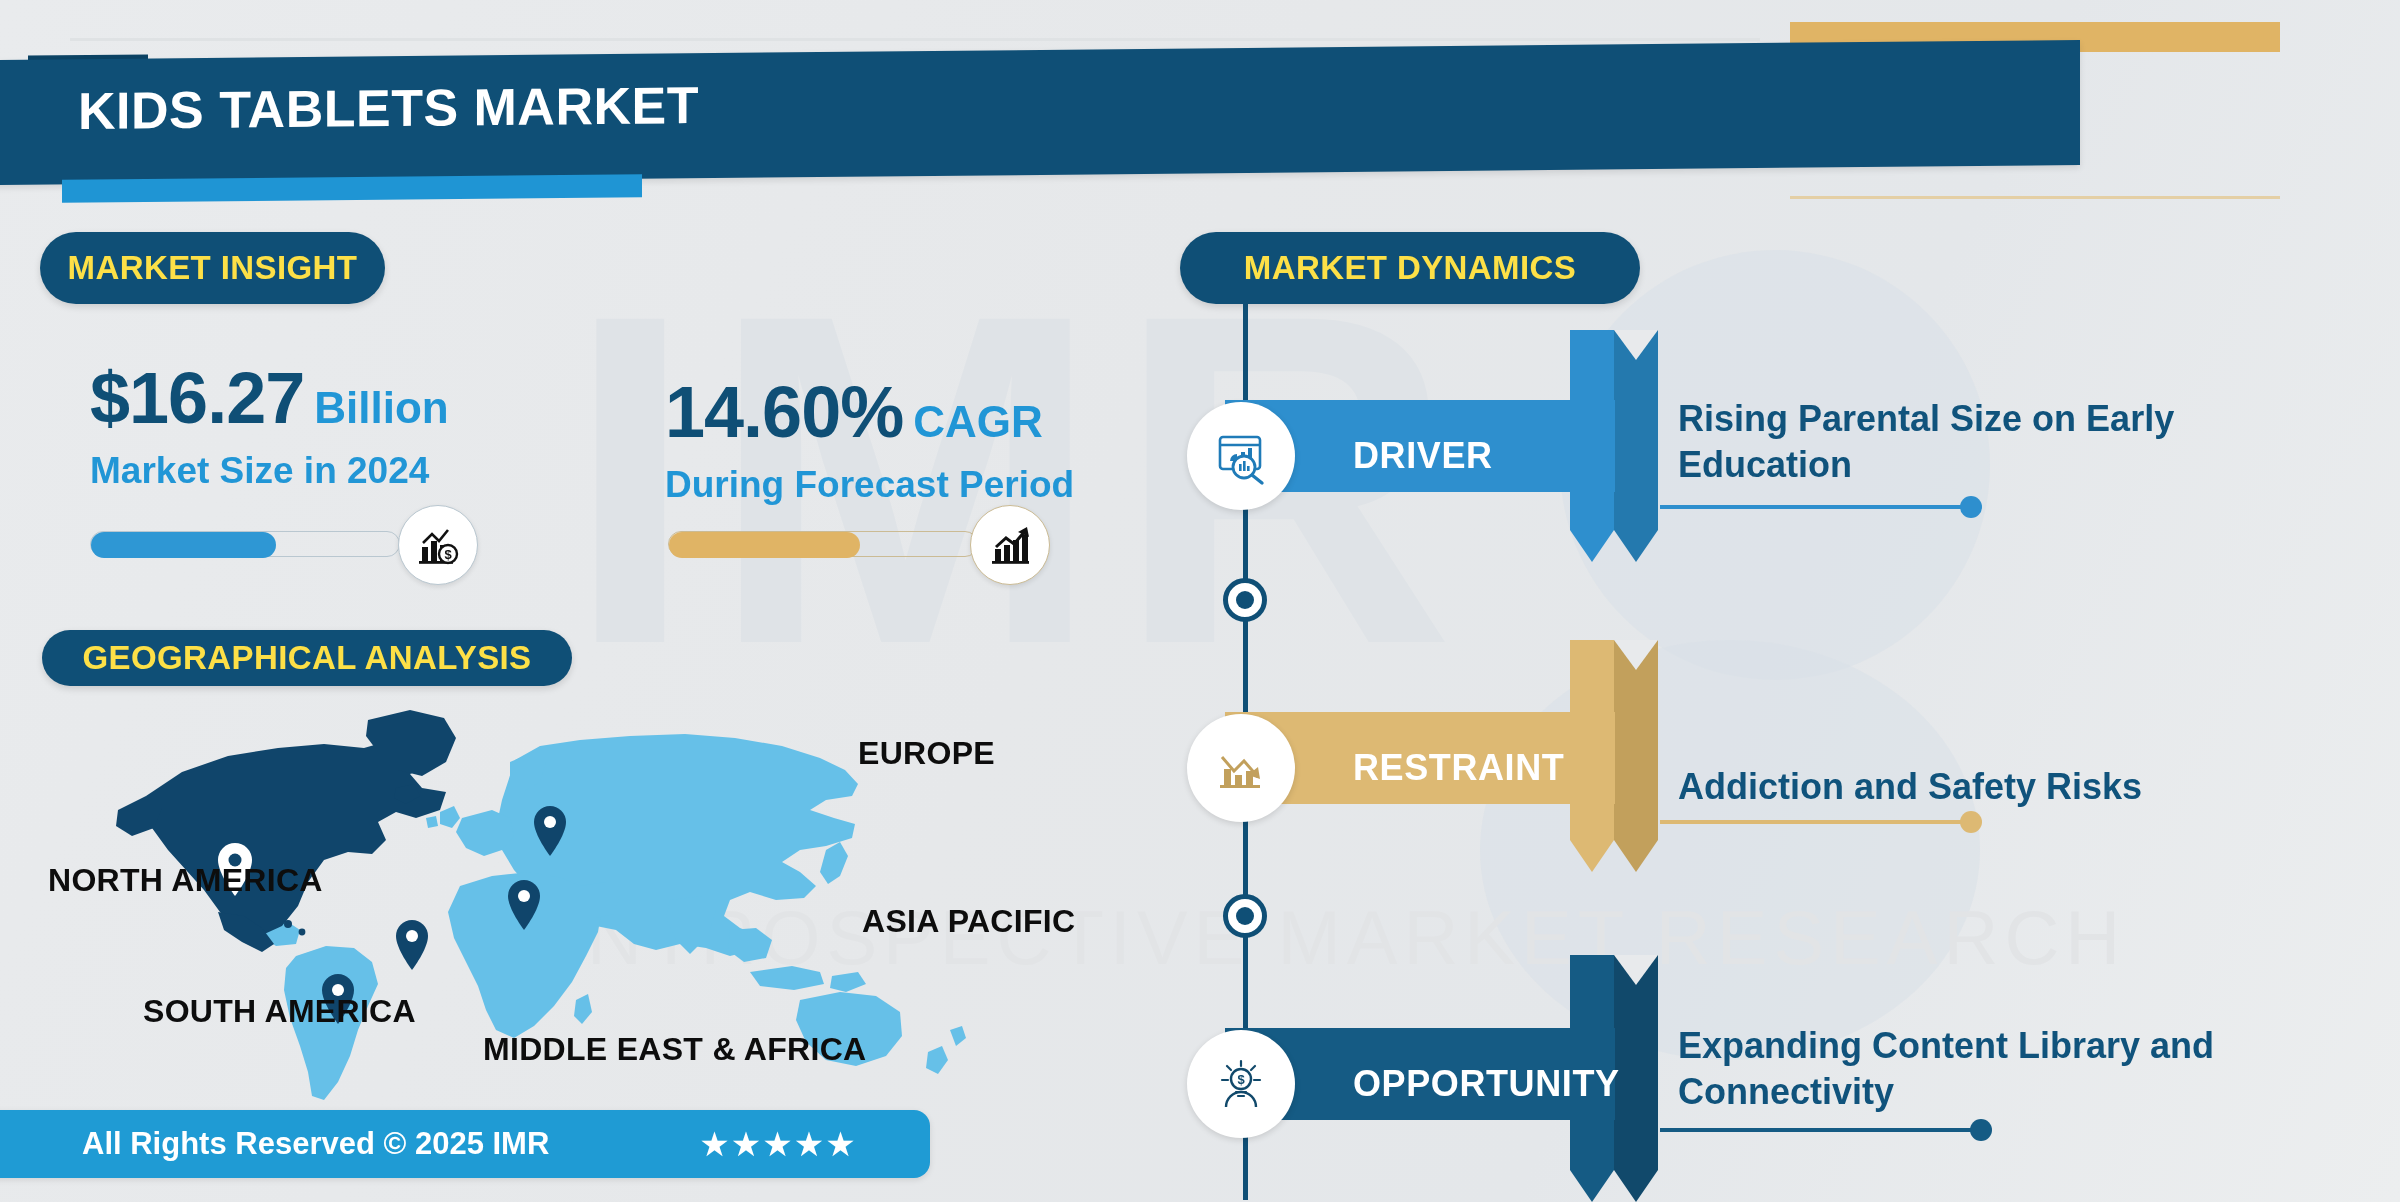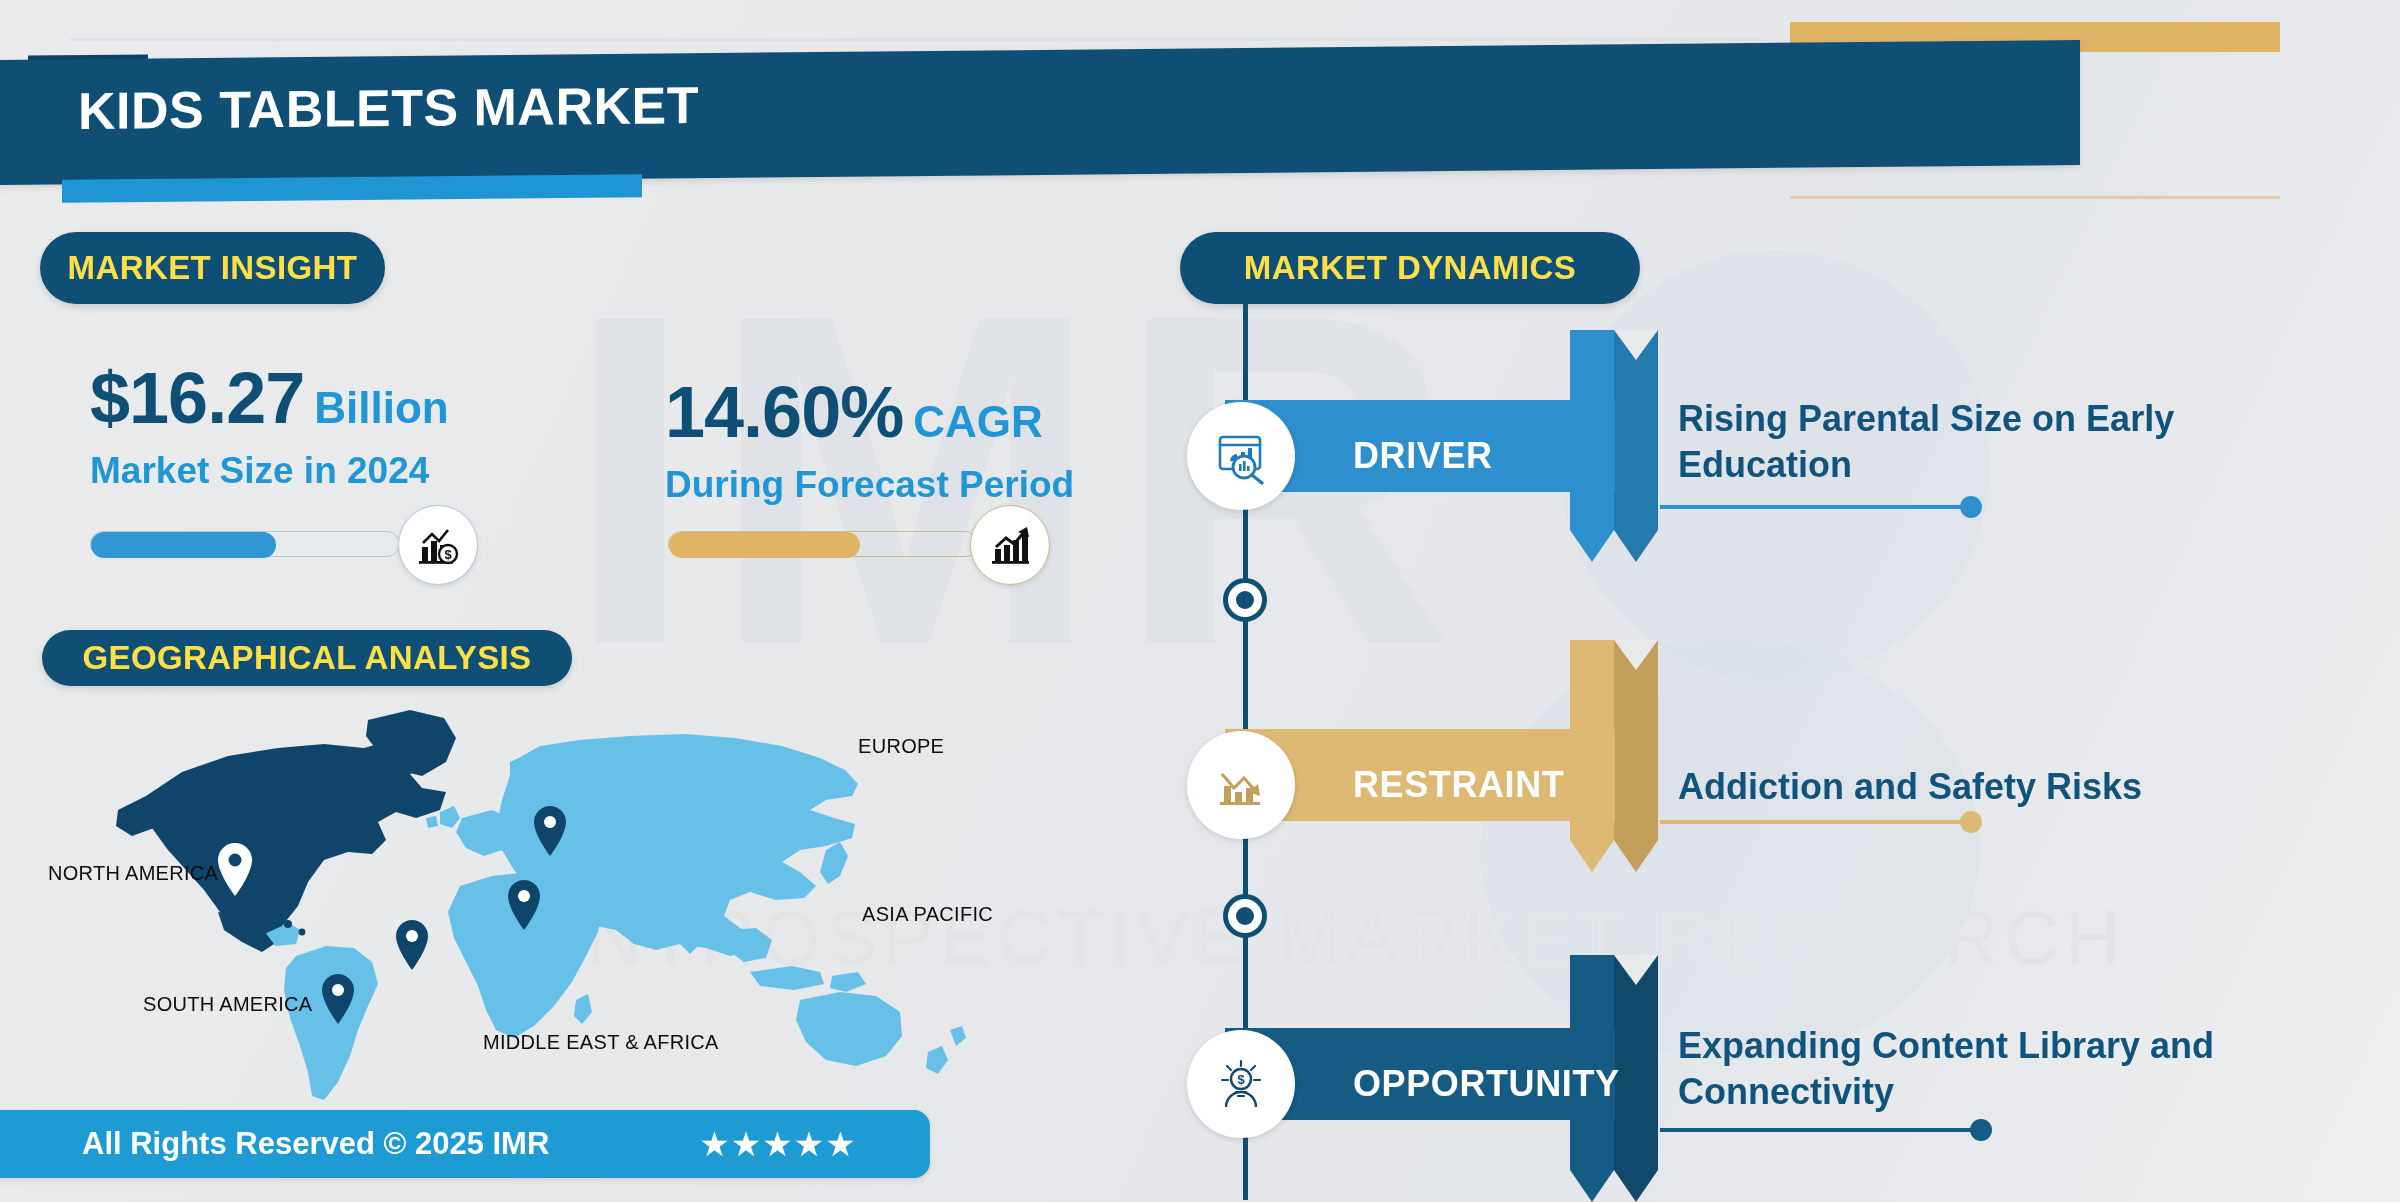--- a/index.html
+++ b/index.html
@@ -94,21 +94,21 @@
   .fill { position:absolute; left:0; top:0; height:26px; border-radius:13px; }
   .stat-icon {
     position:absolute; border-radius:50%; background:#fff;
     display:flex; align-items:center; justify-content:center;
     box-shadow:0 2px 5px rgba(0,0,0,.10);
   }
 
   
   #map-wrap { position:absolute; left:110px; top:700px; width:930px; height:410px; }
   .region-label {
-    position:absolute; font-size:20px; font-weight:400; color:#0d0d0d;
+    position:absolute; font-size:32px; font-weight:700; color:#0d0d0d;
     white-space:nowrap; letter-spacing:.3px;
   }
 
   
   .spine { position:absolute; left:1243px; top:300px; width:5px; height:900px; background:#0f4f76; }
   .node {
     position:absolute; width:44px; height:44px; border-radius:50%;
     background:#fff; border:5px solid #0f4f76;
     display:flex; align-items:center; justify-content:center;
   }
@@ -341,21 +341,21 @@
   <div class="dyn-rule" style="left:1660px;top:505px;width:310px;background:#2e8fce;"></div>
   <div class="dyn-dot" style="left:1960px;top:496px;background:#2e8fce;"></div>
 
   <div style="position:absolute;left:1570px;top:640px;width:96px;height:232px;">
     <svg width="96" height="232" viewBox="0 0 96 232" aria-hidden="true">
       <polygon points="0,0 44,0 44,200 22,232 0,200" fill="#ddb973"></polygon>
       <polygon points="44,0 88,0 88,200 66,232 44,200" fill="#c2a05c"></polygon>
       <polygon points="44,0 66,30 88,0" fill="#e8eaec"></polygon>
     </svg>
   </div>
-  <div class="ribbon" style="left:1225px;top:712px;width:390px;margin-top:17px;">
+  <div class="ribbon" style="left:1225px;top:712px;width:390px;">
     <div class="bar" style="background:#ddb973;"></div>
     <div class="badge">
       <svg width="62" height="62" viewBox="0 0 62 62" aria-hidden="true">
         <polyline points="12,20 24,34 34,24 48,40" fill="none" stroke="#c2a05c" stroke-width="3"></polyline>
         <polygon points="48,30 50,42 38,38" fill="#c2a05c"></polygon>
         <rect x="14" y="32" width="7" height="16" fill="#c2a05c"></rect>
         <rect x="25" y="38" width="7" height="10" fill="#c2a05c"></rect>
         <rect x="36" y="34" width="7" height="14" fill="#c2a05c"></rect>
         <rect x="10" y="48" width="40" height="3" fill="#c2a05c"></rect>
       </svg>

